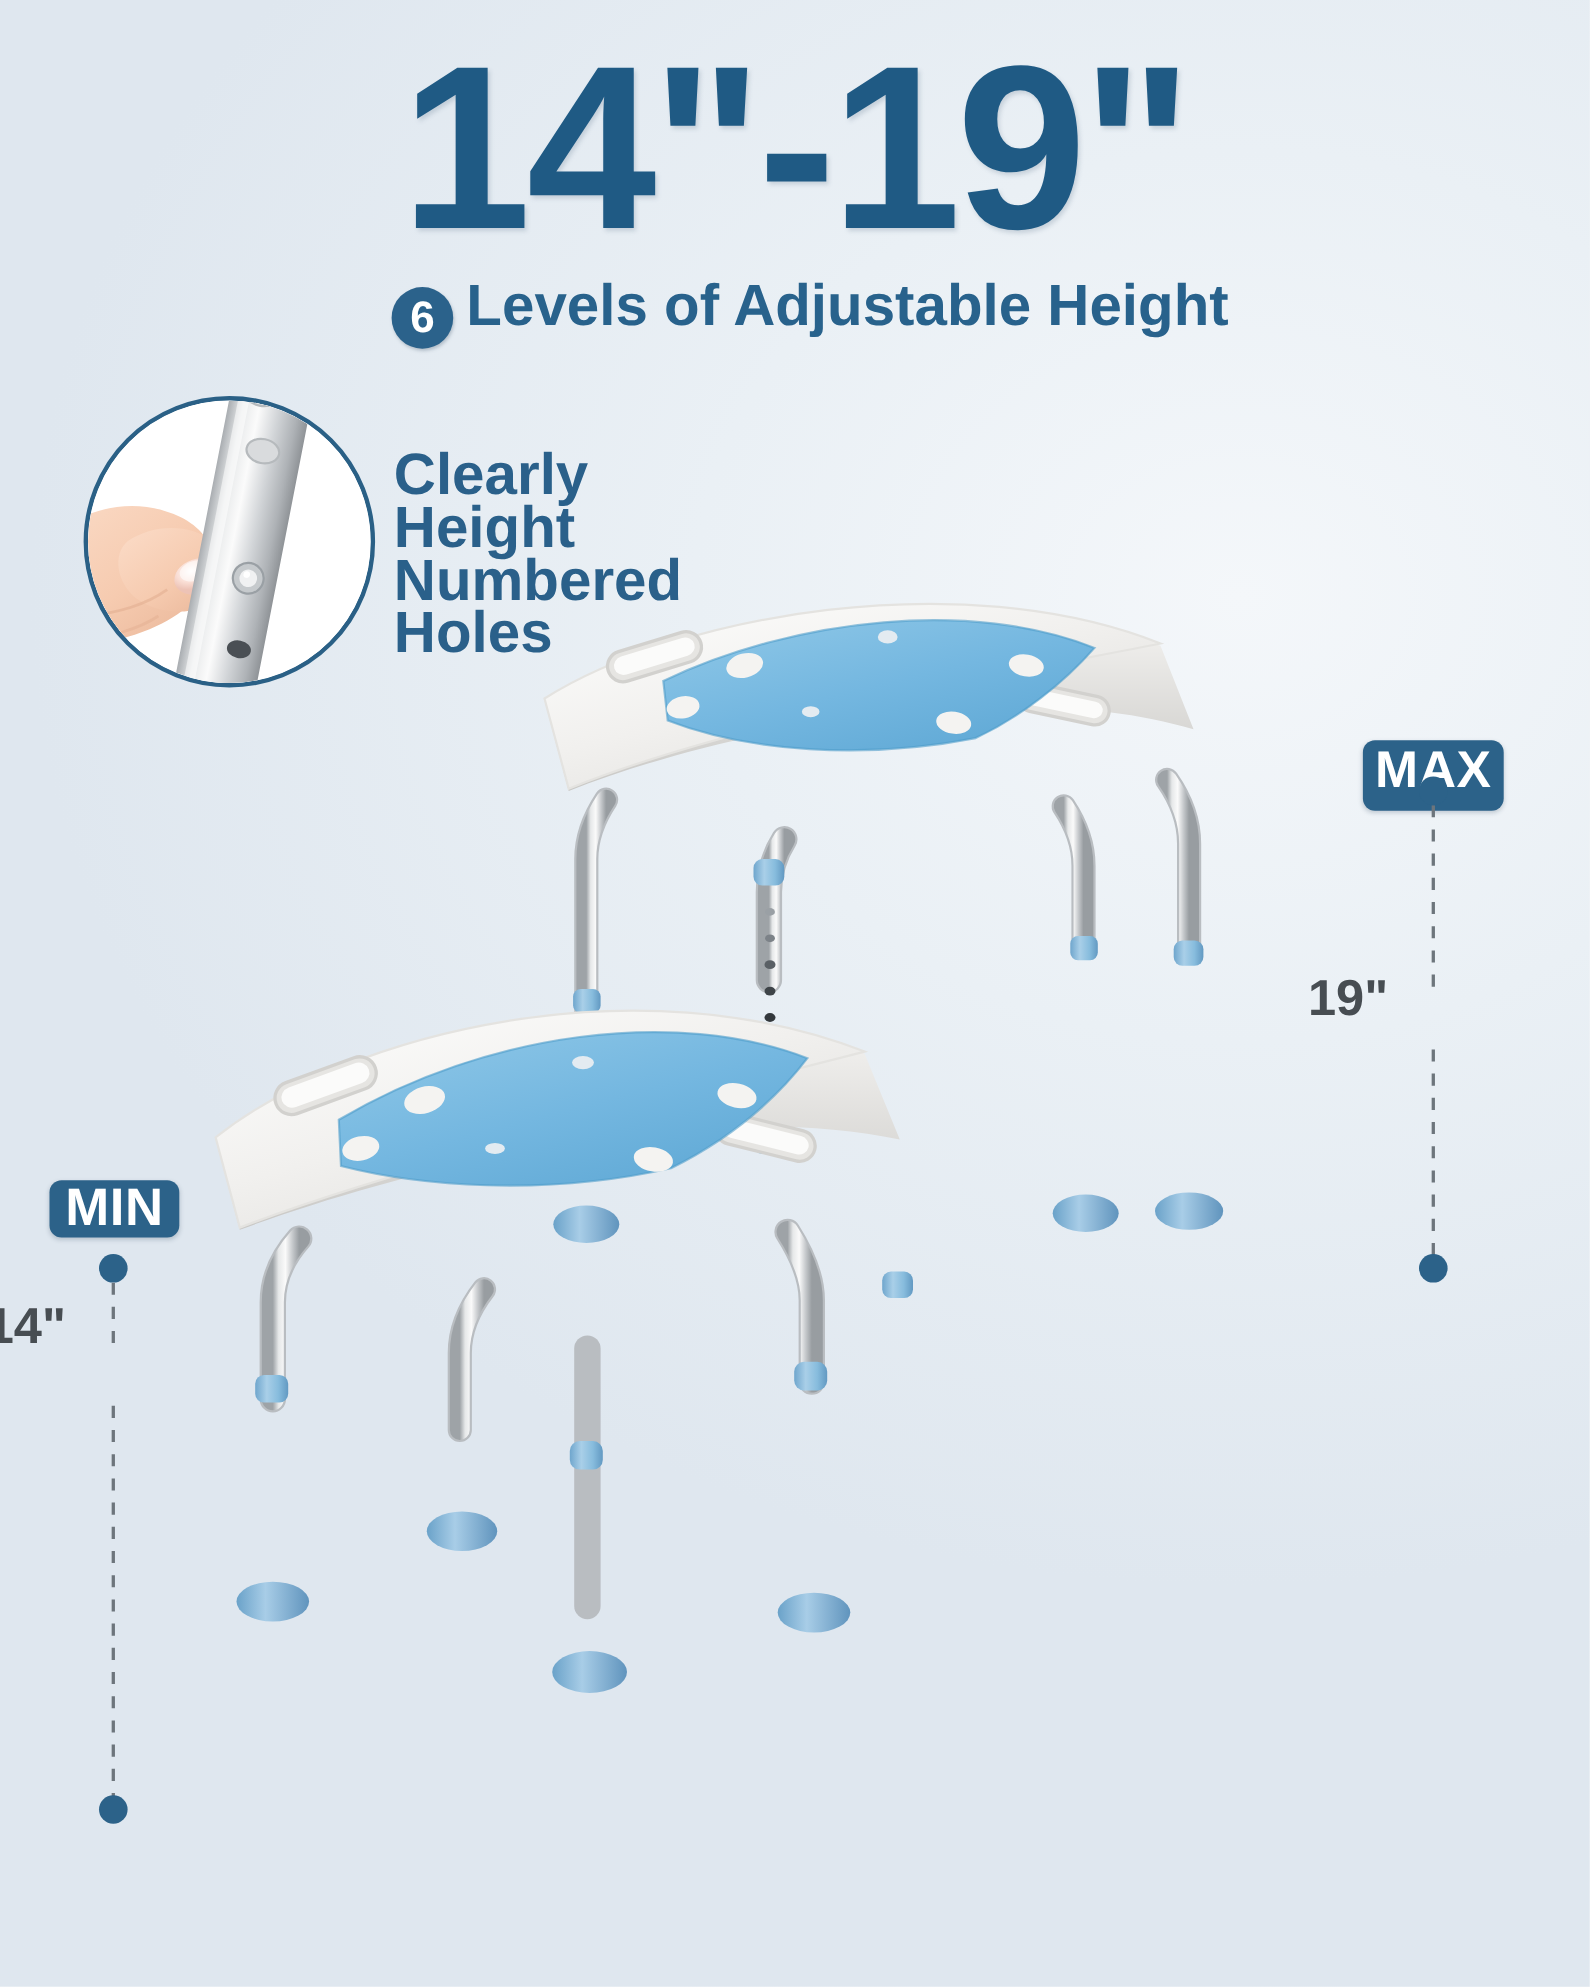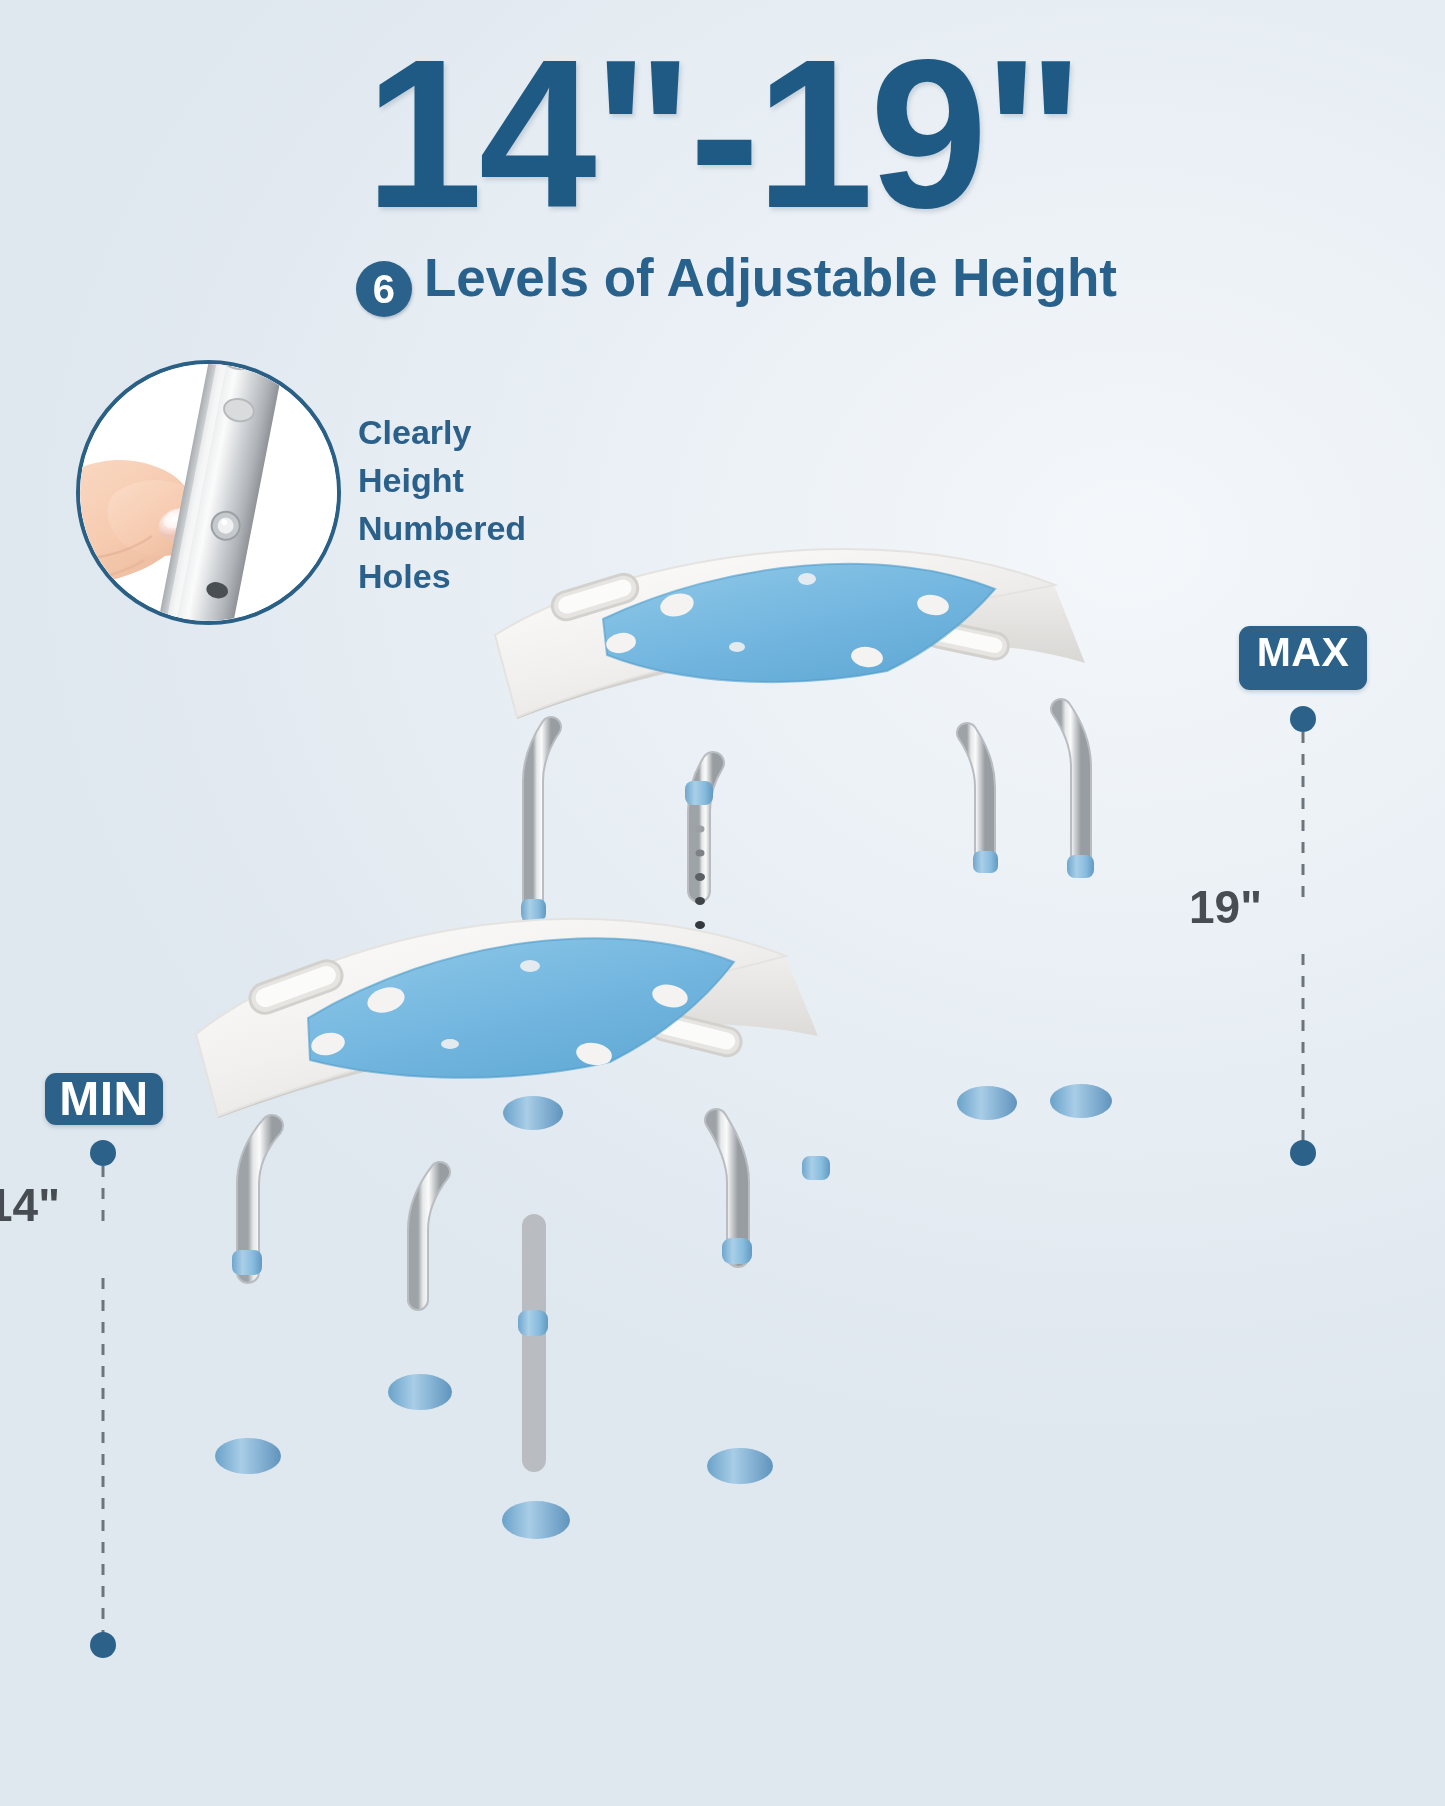--- a/index.html
+++ b/index.html
@@ -57,36 +57,36 @@
   }
   .inset-circle{
     position:absolute;inset:0;
     border-radius:50%;
     border:4px solid #2a6086;
     background:#ffffff;
     overflow:hidden;
   }
   .inset-caption{
     position:absolute; left:358px; top:408px;
-    font-size:34px; line-height:48px;
+    font-size:53px; line-height:48px;
     font-weight:bold;
     color:#2a608a;
   }
   
   .tag{
     position:absolute;
     background:#2c6289;
     color:#fff;
     font-weight:bold;
     border-radius:11px;
     text-align:center;
     box-shadow:0 2px 4px rgba(90,110,130,.30);
     letter-spacing:.5px;
   }
-  .tag-max{ left:1239px; top:626px; width:128px; height:64px; line-height:52px; font-size:41px; }
+  .tag-max{ left:1239px; top:673px; width:128px; height:64px; line-height:52px; font-size:47px; }
   .tag-min{ left:45px;  top:1073px; width:118px; height:52px; line-height:52px; font-size:48px; }
   .dot{
     position:absolute;
     width:26px;height:26px;border-radius:50%;
     background:#2c6289;
   }
   .dim-label{
     position:absolute;
     font-size:46px;
     font-weight:bold;

